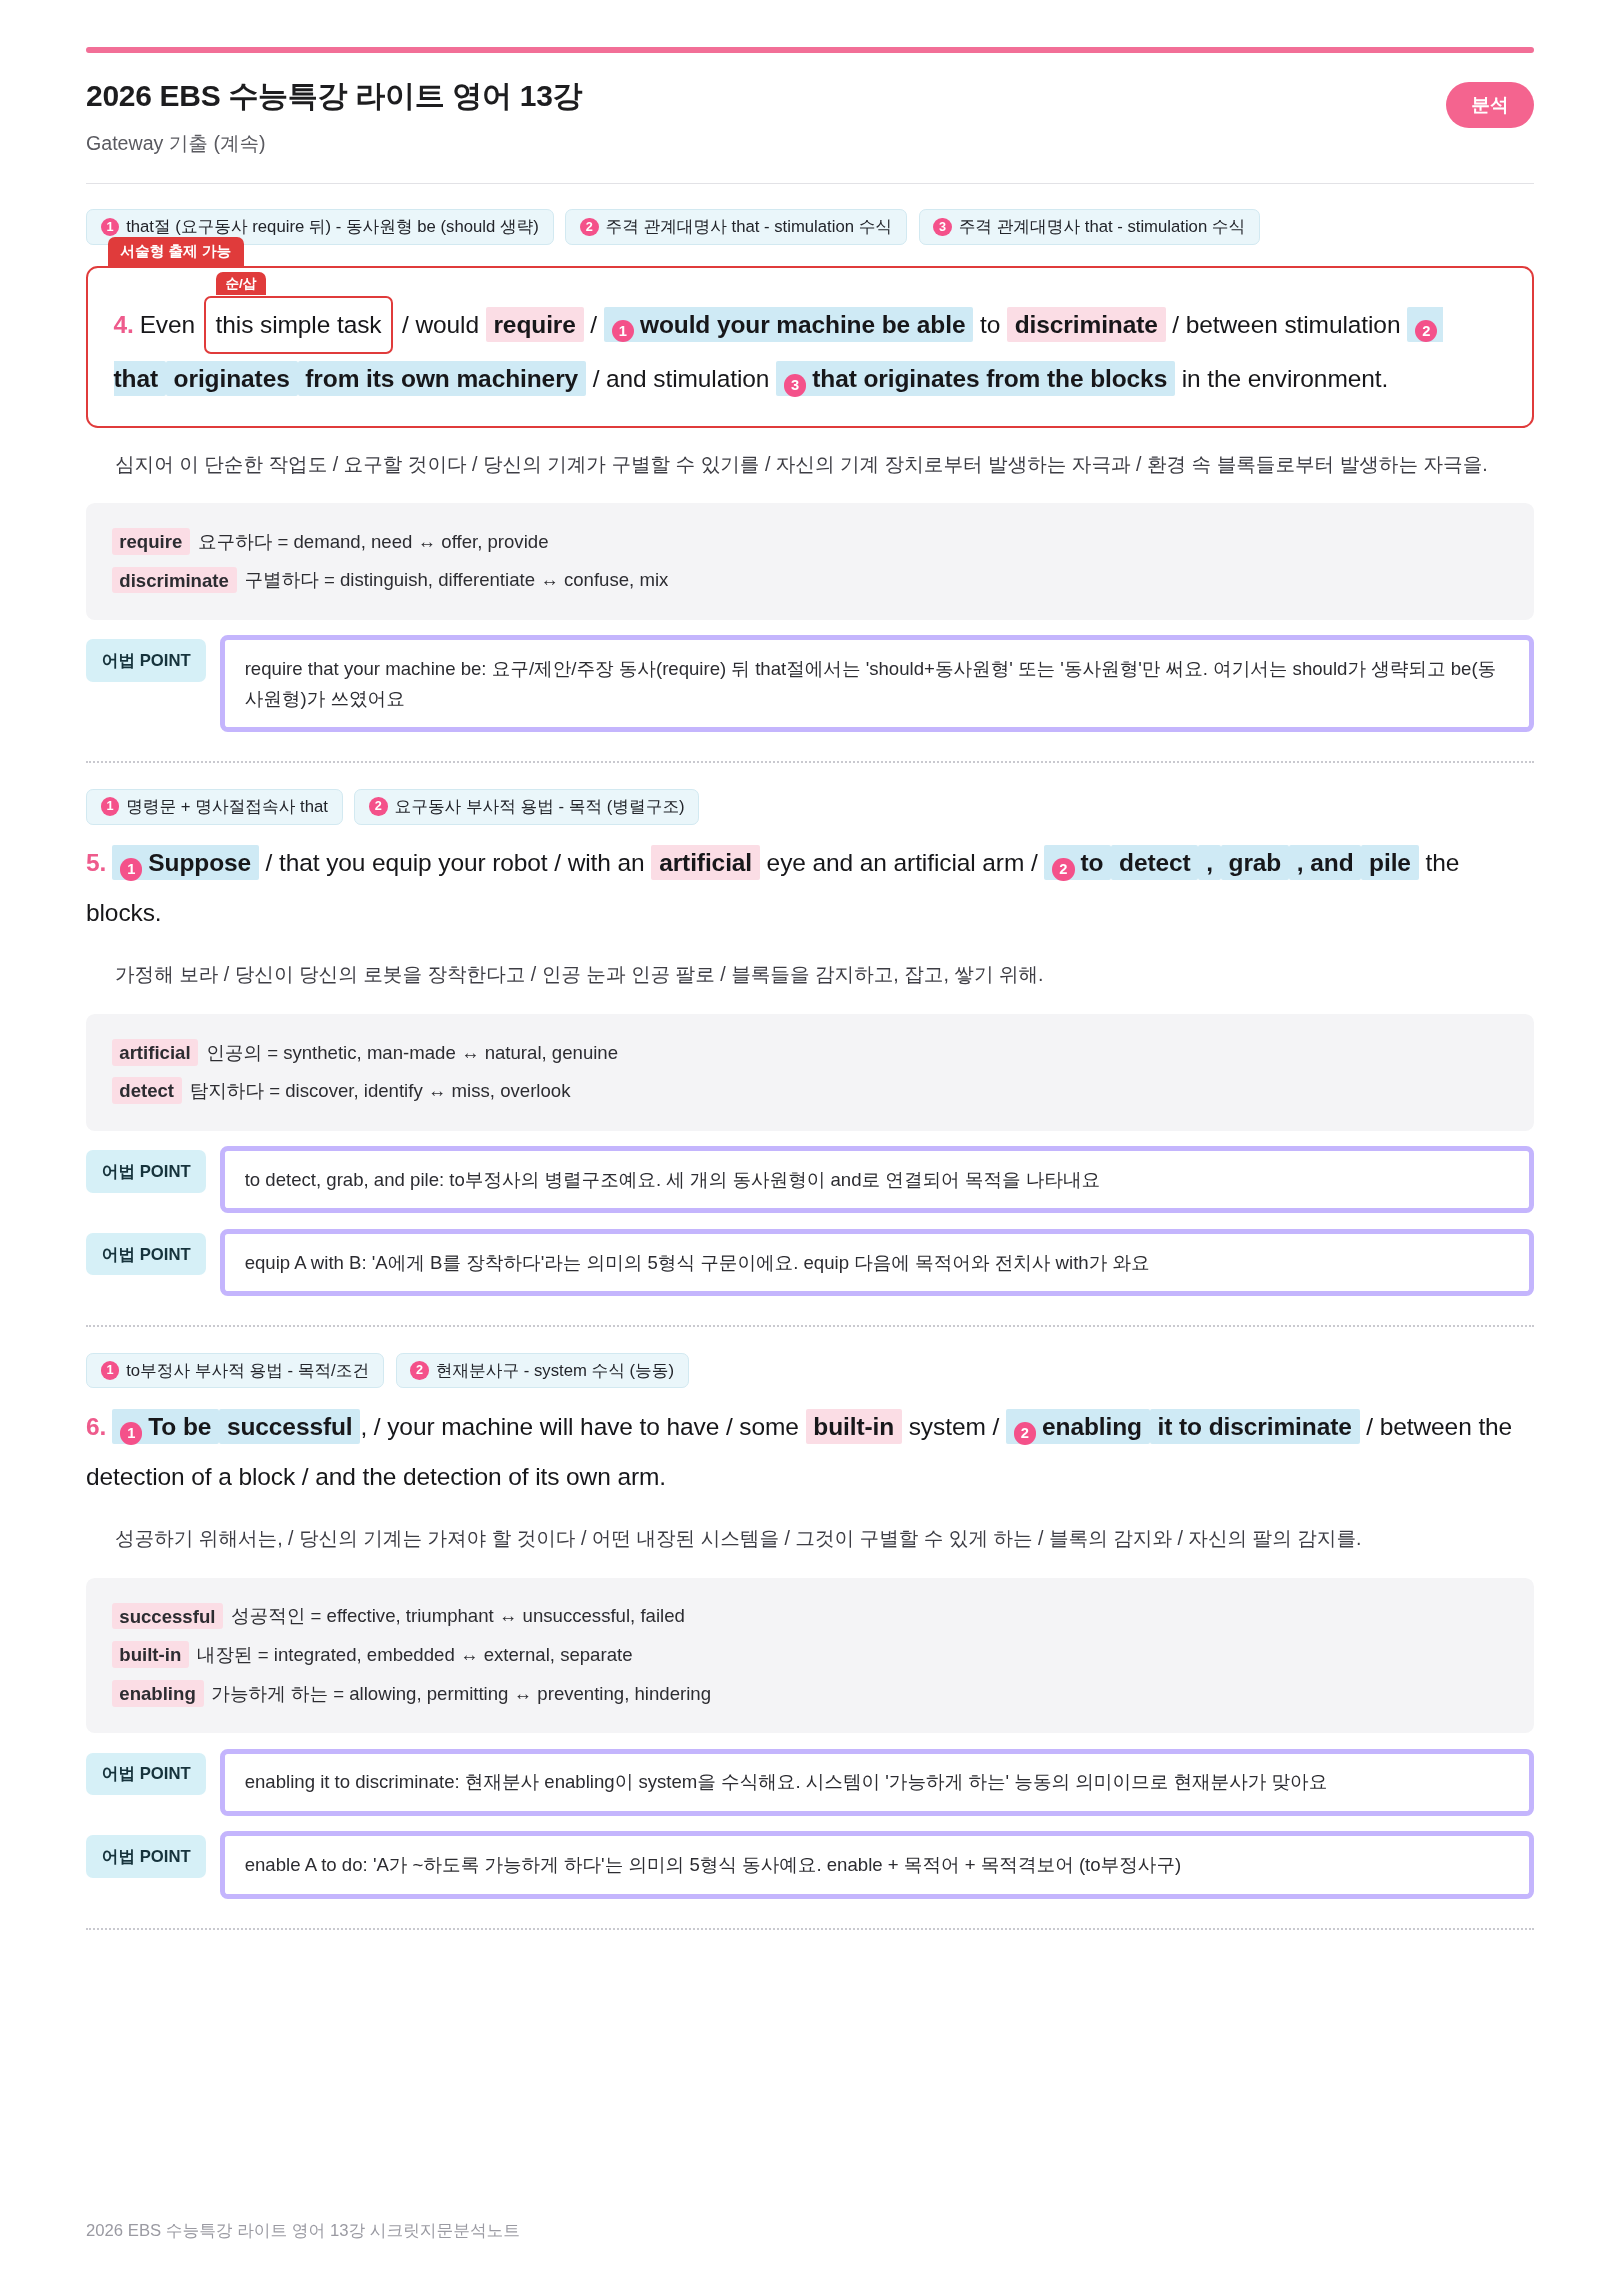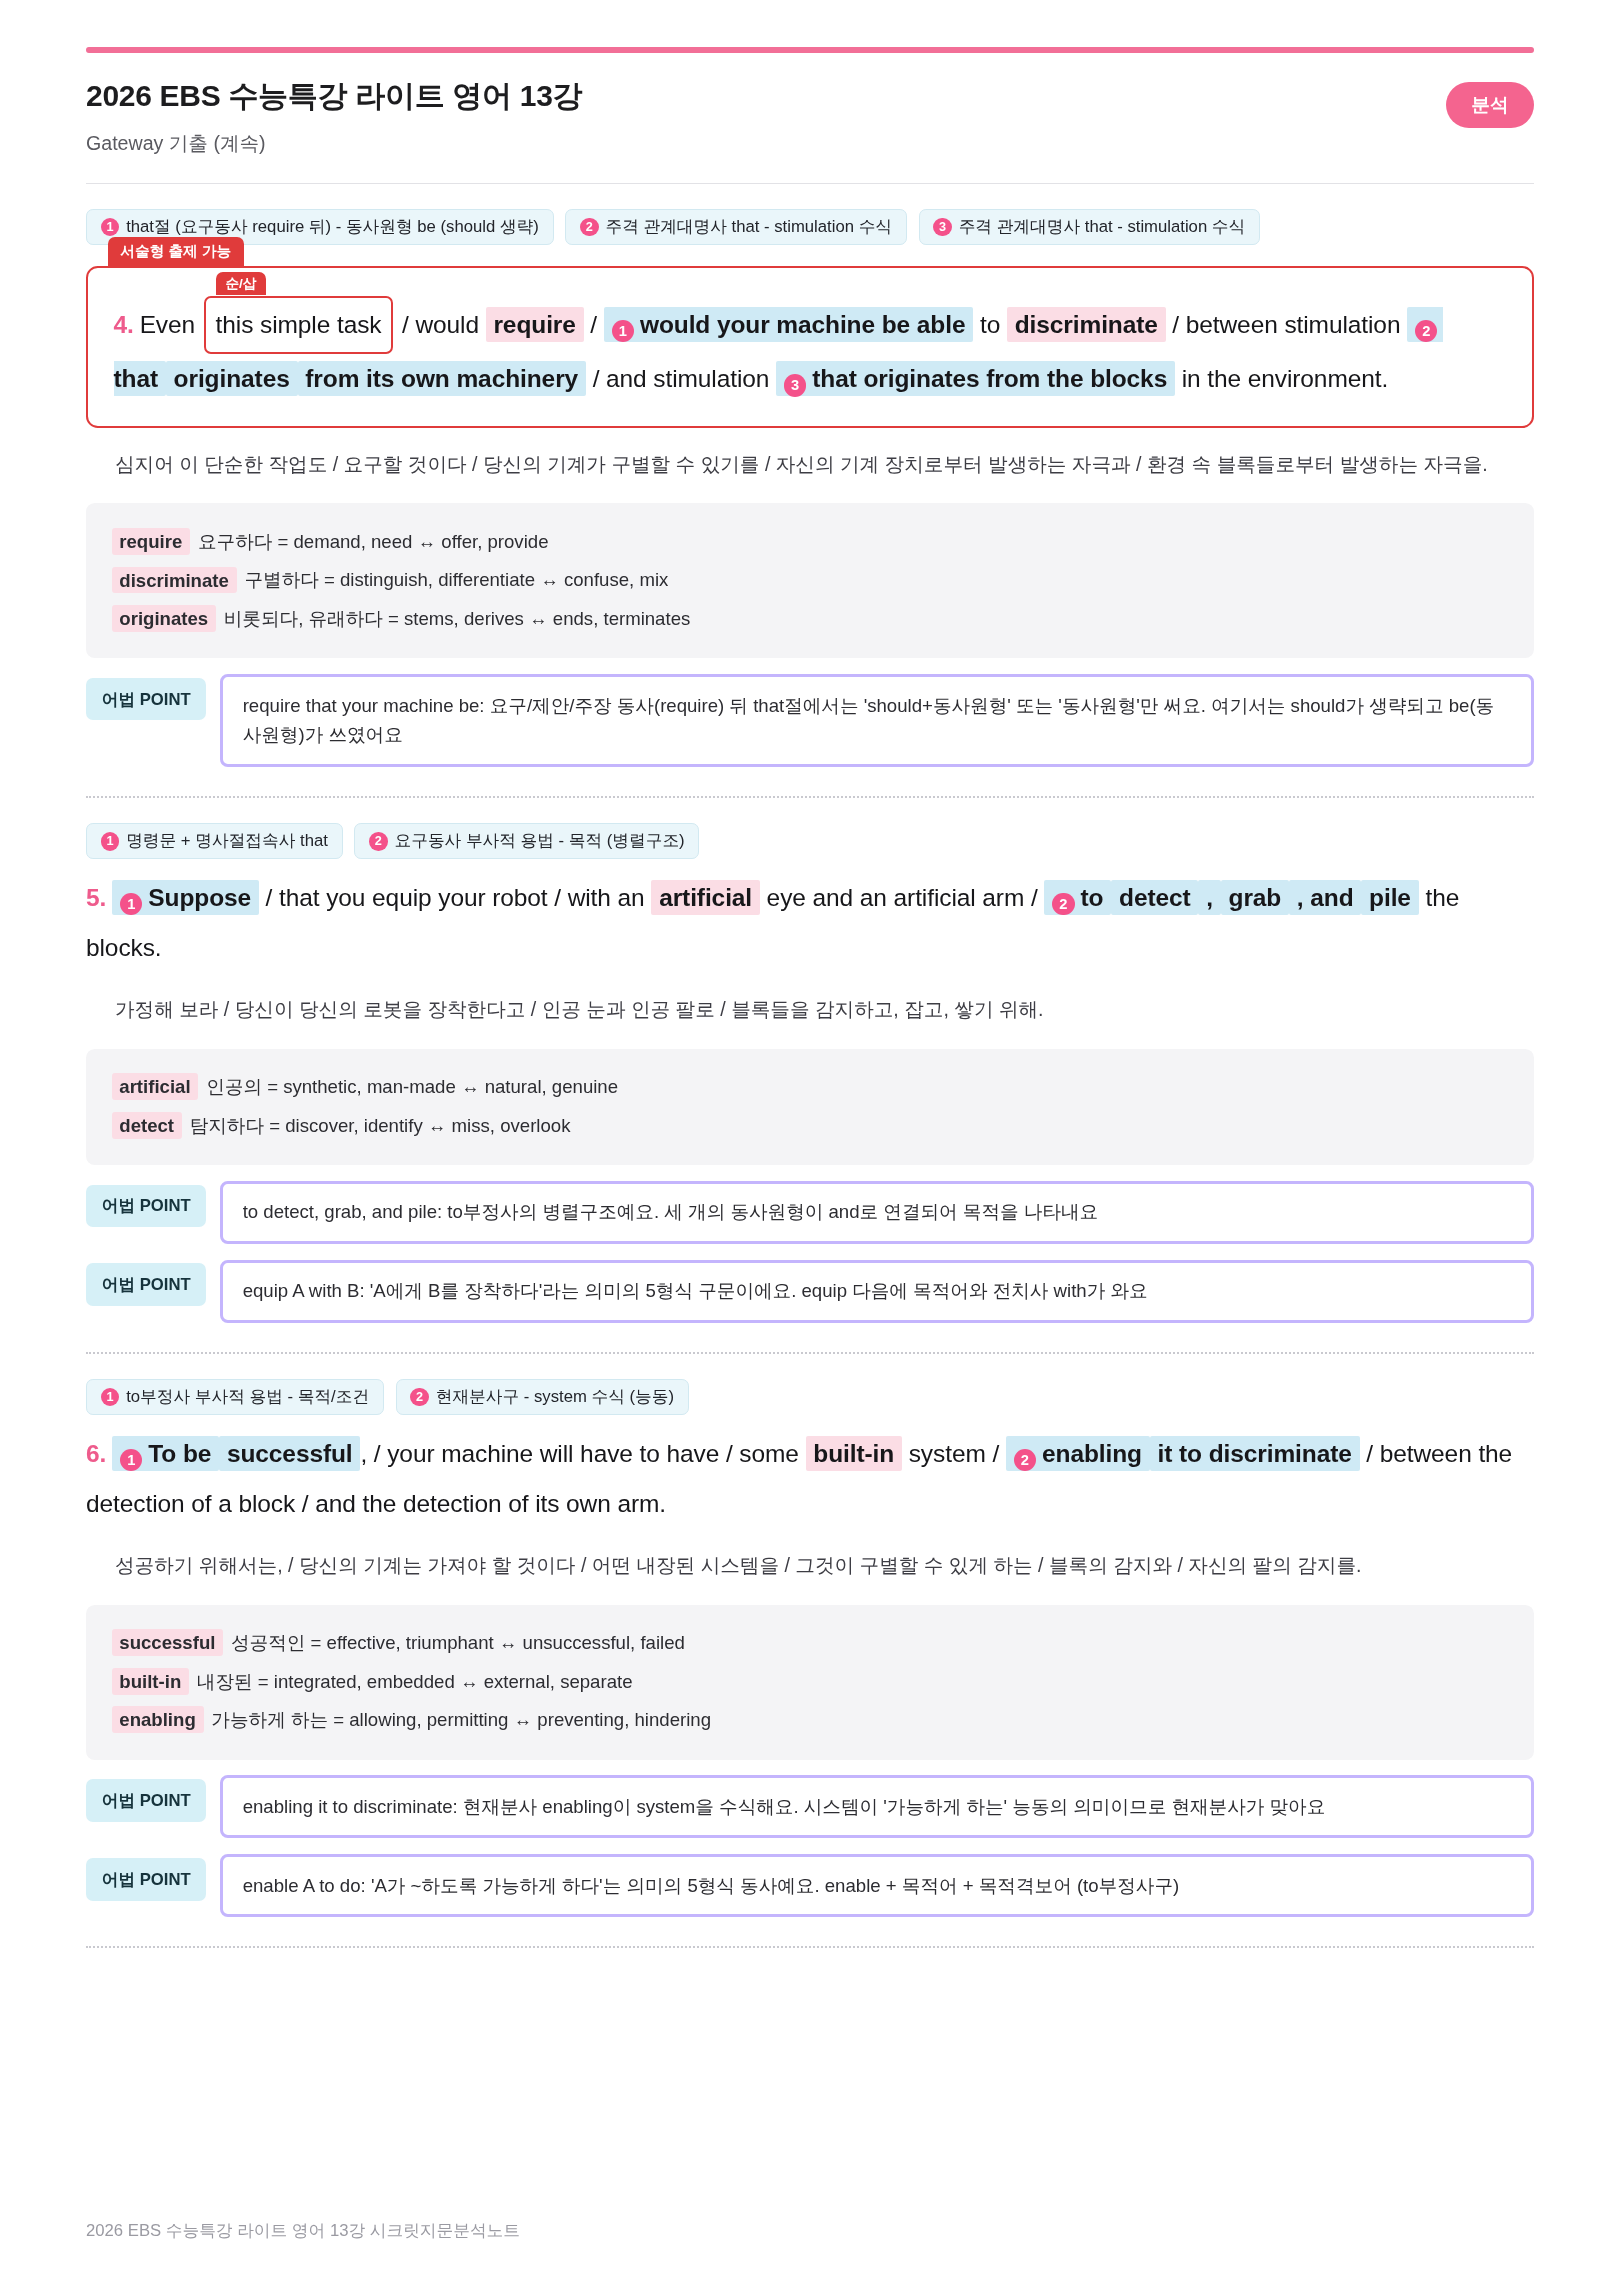--- a/index.html
+++ b/index.html
@@ -84,21 +84,21 @@
   .vocab-term{background:#fbdde5;font-weight:bold;padding:2.9px 7.8px;border-radius:2.9px;margin-right:7.8px;}
 
   
   .point-row{display:flex;align-items:flex-end;gap:13.7px;margin-top:15.7px;}
   .point-label{
     background:#d6f0f7;color:#16333c;font-size:16.7px;font-weight:bold;
     border-radius:6.9px;padding:9.8px 15.7px;white-space:nowrap;height:fit-content;
     align-self:flex-start;margin-top:3.9px;
   }
   .point-body{
-    flex:1;border:3px solid #c4b5fd;border-radius:7.8px;background:#fff;
+    flex:1;border:5px solid #c4b5fd;border-radius:7.8px;background:#fff;
     padding:13.7px 19.6px;font-size:18.6px;line-height:1.6;color:#2c2c31;
   }
 
   
   .footer{
     position:absolute;left:86px;bottom:51px;font-size:16.7px;color:#9a9aa2;
   }
 </style>
 </head>
 <body>
@@ -159,23 +159,20 @@
 
     <div class="translation">심지어 이 단순한 작업도 / 요구할 것이다 / 당신의 기계가 구별할 수 있기를 / 자신의 기계 장치로부터 발생하는 자극과 / 환경 속 블록들로부터 발생하는 자극을.</div>
 
     <div class="vocab">
       <div class="vocab-row">
         <span class="vocab-term">require</span><span>요구하다 = demand, need ↔ offer, provide</span>
       </div>
       <div class="vocab-row">
         <span class="vocab-term">discriminate</span><span>구별하다 = distinguish, differentiate ↔ confuse, mix</span>
       </div>
-      <div class="vocab-row">
-        <span class="vocab-term">originates</span><span>비롯되다, 유래하다 = stems, derives ↔ ends, terminates</span>
-      </div>
     </div>
 
     <div class="point-row">
       <div class="point-label">어법 POINT</div>
       <div class="point-body">require that your machine be: 요구/제안/주장 동사(require) 뒤 that절에서는 'should+동사원형' 또는 '동사원형'만 써요. 여기서는 should가 생략되고 be(동사원형)가 쓰였어요</div>
     </div>
 
     <div class="sec-divider"></div>
   </div>
 

